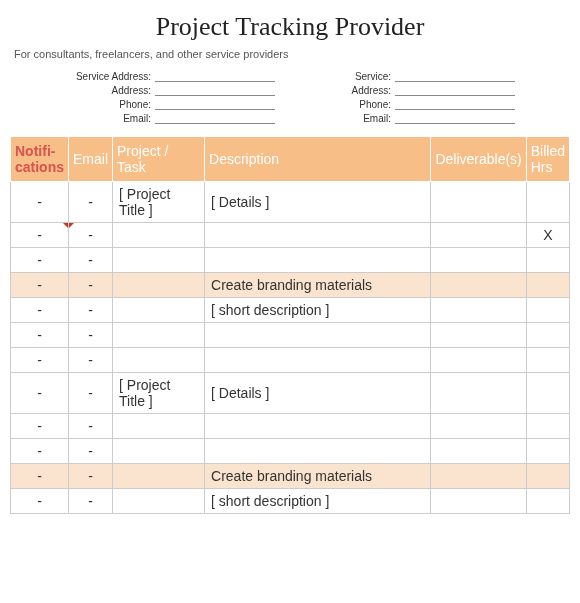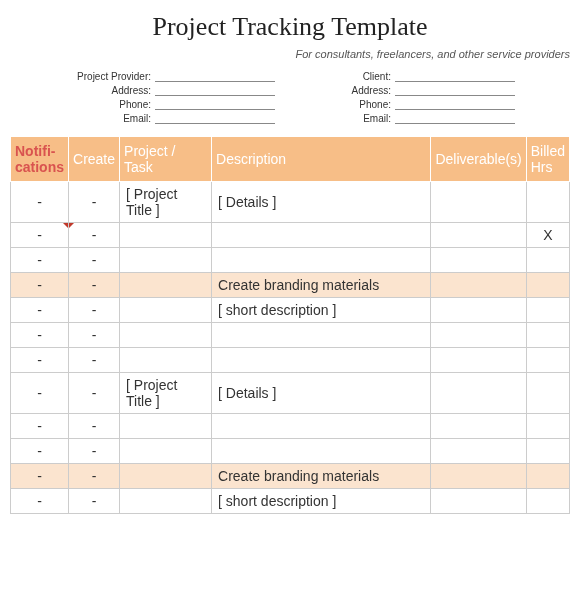--- a/index.html
+++ b/index.html
@@ -13,26 +13,24 @@
     }
     .title {
       font-family: Georgia, 'Times New Roman', serif;
       font-size: 26px;
       font-weight: normal;
       text-align: center;
       color: #222;
       margin-bottom: 6px;
     }
     .subtitle {
-      font-style: italic;
       font-size: 11px;
       color: #555;
       margin-bottom: 10px;
       padding-left: 4px;
-      text-align: right;
     }
     .info-block {
       display: flex;
       gap: 30px;
       justify-content: center;
       margin-bottom: 12px;
     }
     .info-col {
       display: flex;
       flex-direction: column;
@@ -108,45 +106,45 @@
       width: 0;
       height: 0;
       border-right: 5px solid transparent;
       border-top: 5px solid #c0392b;
     }
     td { position: relative; }
   </style>
 </head>
 <body>
 
-<h1 class="title">Project Tracking Template</h1>
+<h1 class="title">Project Tracking Provider</h1>
 <p class="subtitle">For consultants, freelancers, and other service providers</p>
 
 <div class="info-block">
   <div class="info-col" id="provider-col">
       <div class="info-row">
-        <span class="info-label">Project Provider:</span>
+        <span class="info-label">Service Address:</span>
         <span class="info-line"></span>
       </div>
       <div class="info-row">
         <span class="info-label">Address:</span>
         <span class="info-line"></span>
       </div>
       <div class="info-row">
         <span class="info-label">Phone:</span>
         <span class="info-line"></span>
       </div>
       <div class="info-row">
         <span class="info-label">Email:</span>
         <span class="info-line"></span>
       </div>
     </div>
   <div class="info-col" id="client-col">
       <div class="info-row">
-        <span class="info-label">Client:</span>
+        <span class="info-label">Service:</span>
         <span class="info-line"></span>
       </div>
       <div class="info-row">
         <span class="info-label">Address:</span>
         <span class="info-line"></span>
       </div>
       <div class="info-row">
         <span class="info-label">Phone:</span>
         <span class="info-line"></span>
       </div>
@@ -154,21 +152,21 @@
         <span class="info-label">Email:</span>
         <span class="info-line"></span>
       </div>
     </div>
 </div>
 
 <table class="tracking">
   <thead>
     <tr>
       <th class="notif col-notif">Notifi-cations</th>
-      <th class="col-status">Create</th>
+      <th class="col-status">Email</th>
       <th class="col-project">Project / Task</th>
       <th class="col-desc">Description</th>
       <th class="col-deliv">Deliverable(s)</th>
       <th class="col-billed">Billed Hrs</th>
     </tr>
   </thead>
   <tbody id="tbody">
       <tr>
         <td class="dash col-notif">-</td>
         <td class="dash col-status">-</td>

